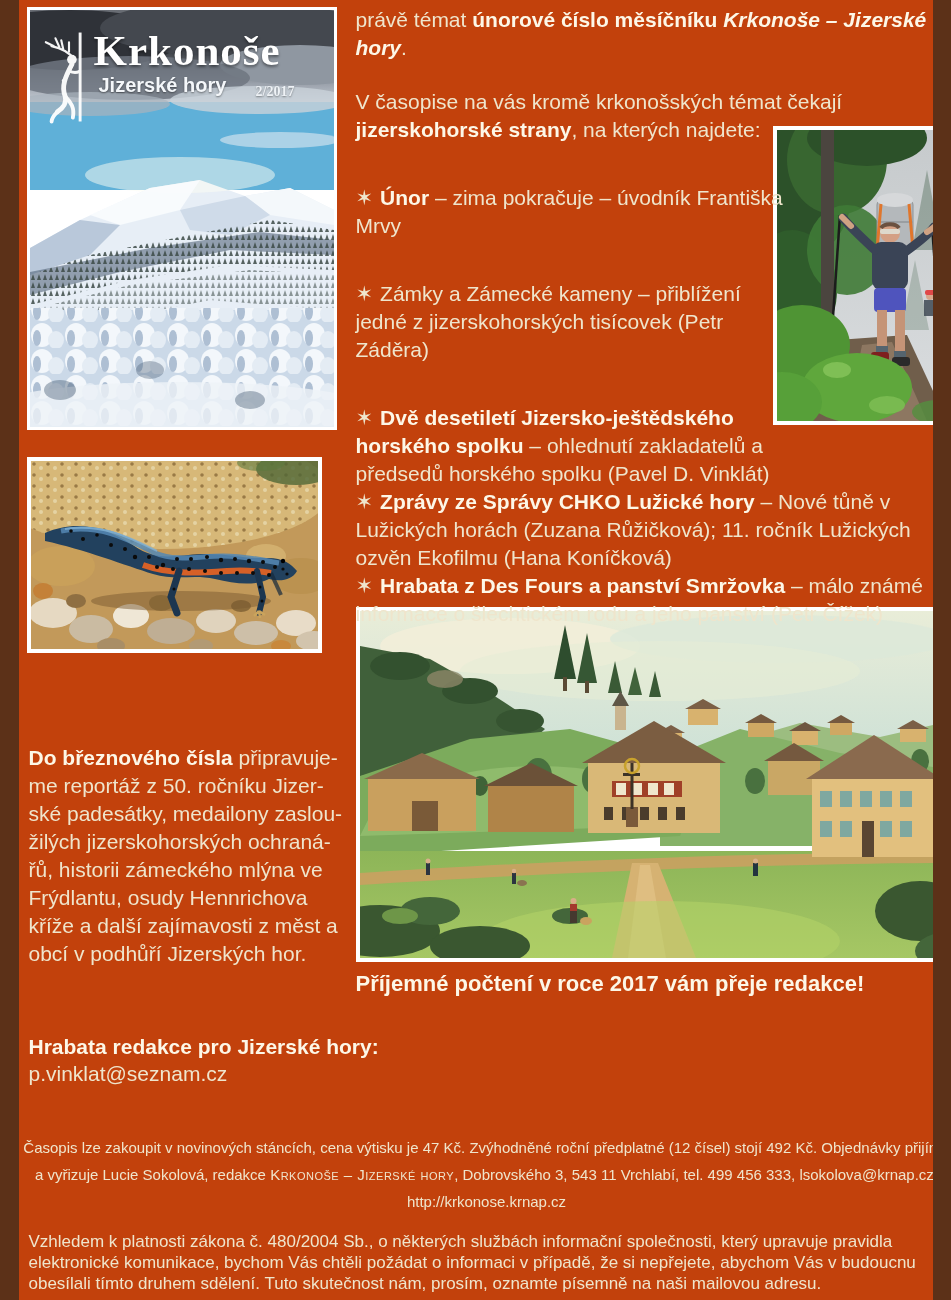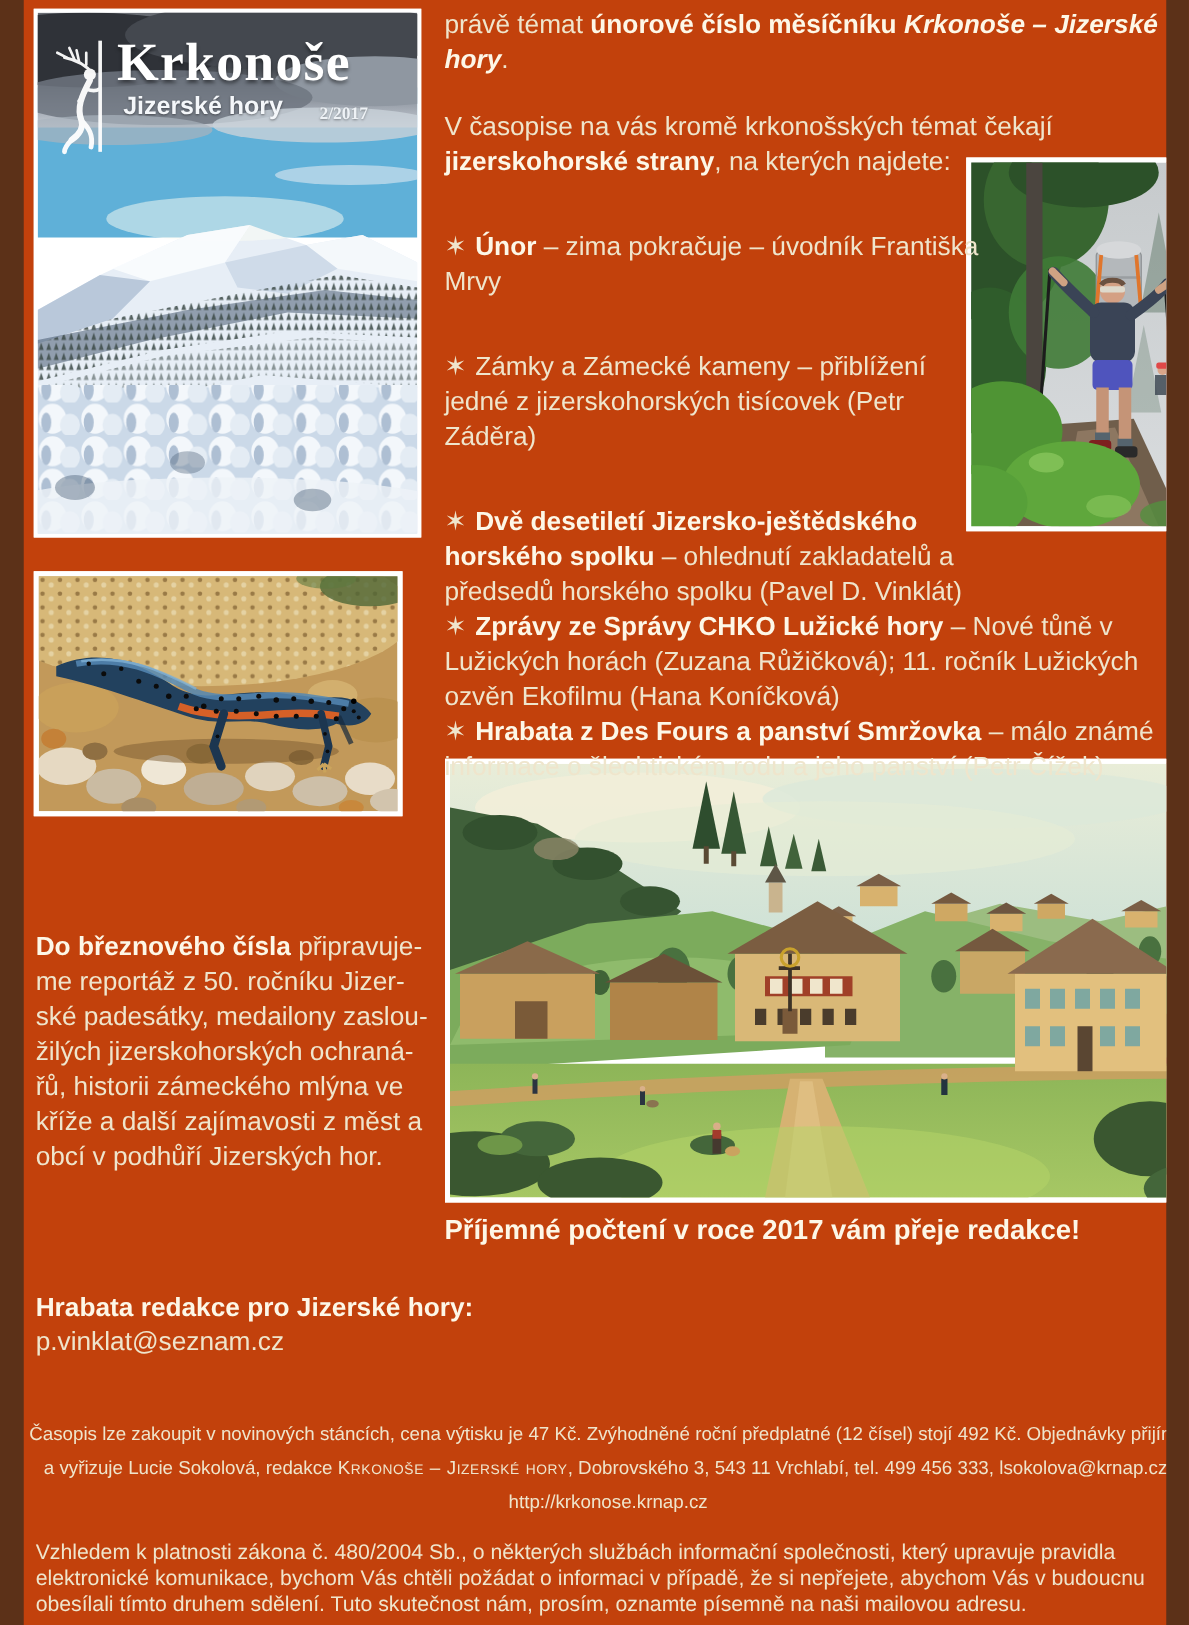--- a/index.html
+++ b/index.html
@@ -373,20 +373,21 @@
     <div class="bullet"><span class="star">✶</span><span class="b">Zprávy ze Správy CHKO Lužické hory</span><span> – Nové tůně v Lužických horách (Zuzana Růžičková); 11. ročník Lužických ozvěn Ekofilmu (Hana Koníčková)</span></div>
     <div class="bullet"><span class="star">✶</span><span class="b">Hrabata z Des Fours a panství Smržovka</span><span> – málo známé informace o šlechtickém rodu a jeho panství (Petr Čížek)</span></div>
   </div>
 
   <div class="abs march">
     <div><span class="b">Do březnového čísla</span><span> připravuje-</span></div>
     <div>me reportáž z 50. ročníku Jizer-</div>
     <div>ské padesátky, medailony zaslou-</div>
     <div>žilých jizerskohorských ochraná-</div>
     <div>řů, historii zámeckého mlýna ve</div>
+    <div>Frýdlantu, osudy Hennrichova</div>
     <div>kříže a další zajímavosti z měst a</div>
     <div>obcí v podhůří Jizerských hor.</div>
   </div>
 
   <div class="abs caption">Příjemné počtení v roce 2017 vám přeje redakce!</div>
 
   <div class="abs address">
     <div class="b">Hrabata redakce pro Jizerské hory:</div>
     <div><span class="linklike">p.vinklat@seznam.cz</span></div>
   </div>

